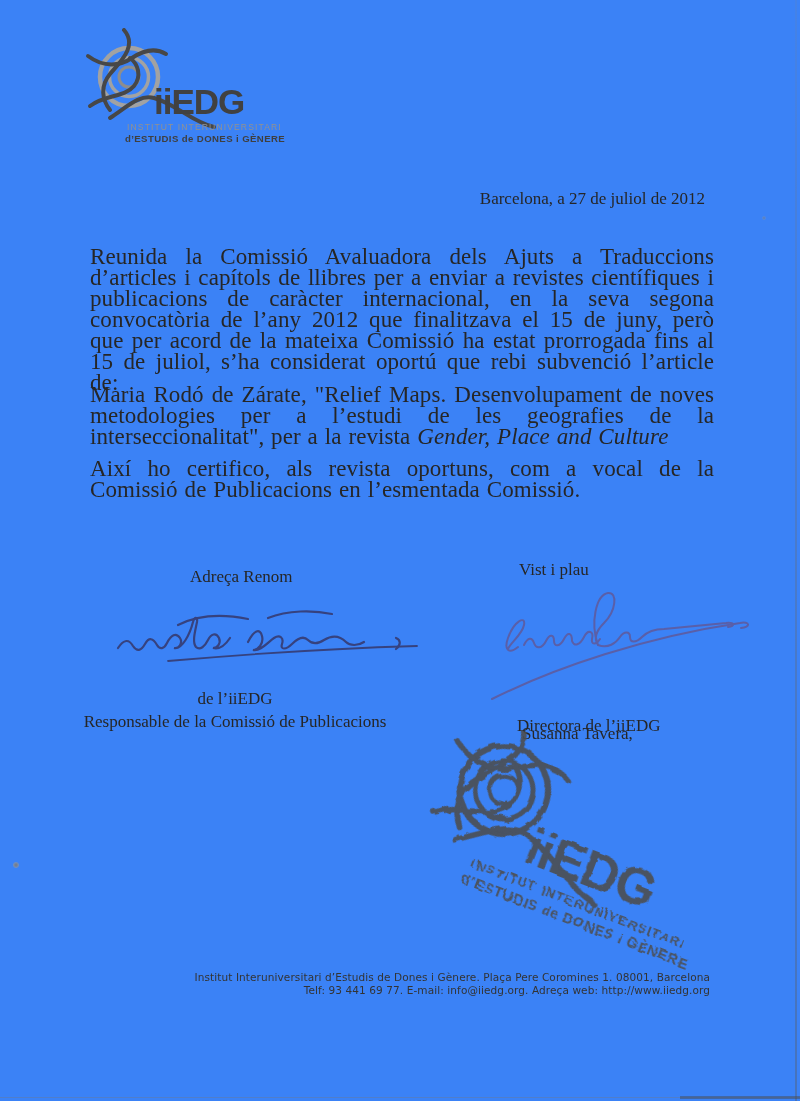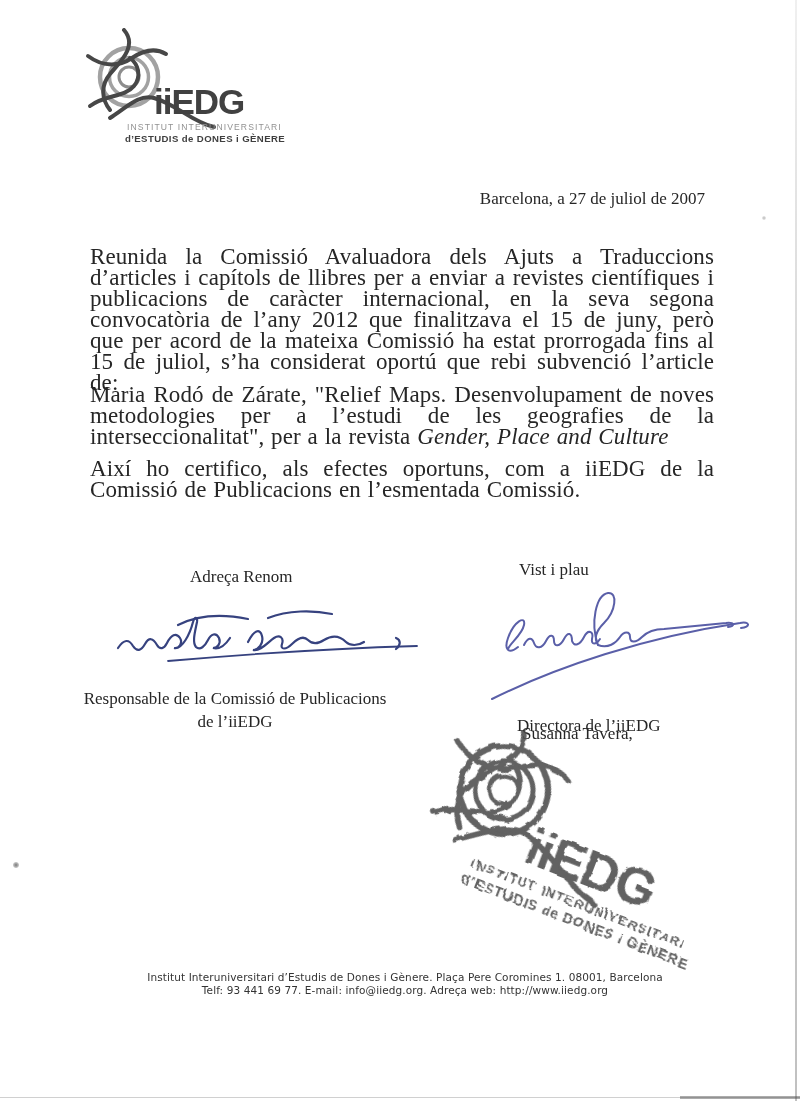--- a/index.html
+++ b/index.html
@@ -1,19 +1,19 @@
 <!DOCTYPE html>
 <html><head>
 <meta charset="utf-8">
 <style>
   html,body{margin:0;padding:0;background:#e8e8e8;}
   .page{
     position:relative;
     width:800px;height:1101px;
-    background:#ffffff;
+    background:#3b82f6;
     overflow:hidden;
     font-family:"Liberation Serif", serif;
     color:#262626;
   }
   .abs{position:absolute;}
   .body-text{
     font-size:23px;
     line-height:21px;
     text-align:justify;
     color:#262626;
@@ -26,21 +26,21 @@
     color:#262626;
   }
   .sig-label{font-size:17px;color:#262626;}
   .role-block{
     font-size:17px;line-height:23px;text-align:center;color:#262626;
   }
   .footer{
     font-family:"DejaVu Sans", sans-serif;
     font-size:10.5px;
     line-height:12.5px;
-    text-align:center;
+    text-align:right;
     color:#333333;
     letter-spacing:.1px;
   }
   svg{display:block;}
   .stamp-wrap{
     transform:rotate(21deg);
     transform-origin:66px 62px;
     opacity:.88;
   }
   
@@ -77,27 +77,27 @@
       <path d="M 44 2 C 58 18 40 34 30 46 C 20 58 22 72 30 82"></path>
       <path d="M 8 28 C 24 40 40 38 52 30 C 64 22 76 20 86 26"></path>
       <path d="M 10 78 C 26 66 44 70 54 58 C 62 48 58 36 50 30"></path>
       <path d="M 30 90 C 48 78 60 66 74 70 C 96 76 112 94 134 99"></path>
     </g>
     <text x="74" y="86" font-family="Liberation Sans, sans-serif" font-size="35" font-weight="bold" fill="#414141" letter-spacing="-1">iiEDG</text>
     <text x="47" y="102" font-family="Liberation Sans, sans-serif" font-size="8.6" fill="#919191" letter-spacing="1.1">INSTITUT INTERUNIVERSITARI</text>
     <text x="45" y="114" font-family="Liberation Sans, sans-serif" font-size="9.6" font-weight="bold" fill="#3f3f3f" letter-spacing=".4">d’ESTUDIS de DONES i GÈNERE</text>
   </svg>
 
-  <div class="abs date-line" style="left:380px;top:189px;width:325px;">Barcelona, a 27 de juliol de 2007</div>
+  <div class="abs date-line" style="left:380px;top:189px;width:325px;">Barcelona, a 27 de juliol de 2012</div>
 
   <div class="abs body-text" style="left:90px;top:246px;width:624px;">Reunida la Comissió Avaluadora dels Ajuts a Traduccions d’articles i capítols de llibres per a enviar a revistes científiques i publicacions de caràcter internacional, en la seva segona convocatòria de l’any 2012 que finalitzava el 15 de juny, però que per acord de la mateixa Comissió ha estat prorrogada fins al 15 de juliol, s’ha considerat oportú que rebi subvenció l’article de:</div>
 
   <div class="abs body-text" style="left:90px;top:384px;width:624px;"><span>Maria Rodó de Zárate, "Relief Maps. Desenvolupament de noves metodologies per a l’estudi de les geografies de la interseccionalitat", per a la revista </span><em>Gender, Place and Culture</em></div>
 
-  <div class="abs body-text" style="left:90px;top:458px;width:624px;">Així ho certifico, als efectes oportuns, com a iiEDG de la Comissió de Publicacions en l’esmentada Comissió.</div>
+  <div class="abs body-text" style="left:90px;top:458px;width:624px;">Així ho certifico, als revista oportuns, com a vocal de la Comissió de Publicacions en l’esmentada Comissió.</div>
 
   <div class="abs sig-label" style="left:190px;top:567px;">Adreça Renom</div>
   <div class="abs sig-label" style="left:519px;top:560px;text-align:center;">Vist i plau</div>
 
   <svg class="abs" style="left:108px;top:598px;" width="320" height="70" viewBox="0 0 320 70" fill="none" stroke="#36427f" stroke-width="2.2" stroke-linecap="round">
     <path d="M 70 27 C 90 17 115 16 140 21"></path>
     <path d="M 160 20 C 180 12 205 12 224 16"></path>
     <path d="M 10 50 C 16 41 21 41 25 48 C 29 54 33 53 37 46 C 41 39 45 40 49 47 C 52 52 56 51 59 45 C 63 37 68 34 72 40 C 75 45 71 51 66 50 C 74 52 82 36 85 24 C 86 19 90 18 89 24 C 87 34 84 44 88 49 C 92 53 97 48 100 42 C 103 36 108 34 111 40 C 113 45 110 50 105 50 C 112 52 118 46 122 40"></path>
     <path d="M 140 44 C 146 32 152 30 154 38 C 156 46 150 52 145 52 C 152 54 160 44 166 40 C 172 36 176 40 174 46 C 172 52 178 52 184 46 C 190 40 196 38 200 42 C 204 46 210 46 216 42 C 224 37 232 38 238 44 C 242 48 250 48 256 44"></path>
     <path d="M 288 40 C 293 42 293 47 288 51"></path>
@@ -106,22 +106,22 @@
 
   <svg class="abs" style="left:478px;top:583px;" width="280" height="120" viewBox="0 0 280 120" fill="none" stroke="#5a5fa8" stroke-width="2" stroke-linecap="round">
     <path d="M 40 64 C 30 72 26 66 30 55 C 36 38 48 32 46 42 C 44 52 32 60 30 66"></path>
     <path d="M 46 62 C 50 54 54 54 56 60 C 58 66 64 66 68 58 C 72 50 76 52 76 58 C 76 64 82 64 86 56 C 90 48 94 50 94 58 C 96 64 102 62 106 54 C 110 46 116 48 114 56 C 113 62 118 62 122 56"></path>
     <path d="M 120 62 C 112 40 118 12 130 10 C 140 9 138 28 126 40 C 118 48 116 56 120 62"></path>
     <path d="M 120 62 C 130 66 138 60 142 54 C 146 48 152 48 152 54 C 152 60 158 60 164 54 C 170 48 178 46 186 46 C 206 44 228 42 248 40 C 256 39 258 43 250 44"></path>
     <path d="M 14 116 C 78 84 168 54 262 40 C 272 38 273 44 263 45"></path>
   </svg>
 
   <div class="abs role-block" style="left:55px;top:687px;width:360px;">
+    <div>de l’iiEDG</div>
     <div>Responsable de la Comissió de Publicacions</div>
-    <div>de l’iiEDG</div>
   </div>
 
   <div class="abs sig-label" style="left:502px;top:724px;margin-left:20px;">Susanna Tavera,</div>
   <div class="abs sig-label" style="left:498px;top:716px;margin-left:19px;">Directora de l’iiEDG</div>
 
   <div class="abs" style="left:438px;top:728px;width:310px;height:210px;">
     <div class="stamp-wrap">
       <svg width="310" height="200" viewBox="0 0 310 200">
         <defs>
           <filter id="rough" x="-10%" y="-10%" width="120%" height="120%">

